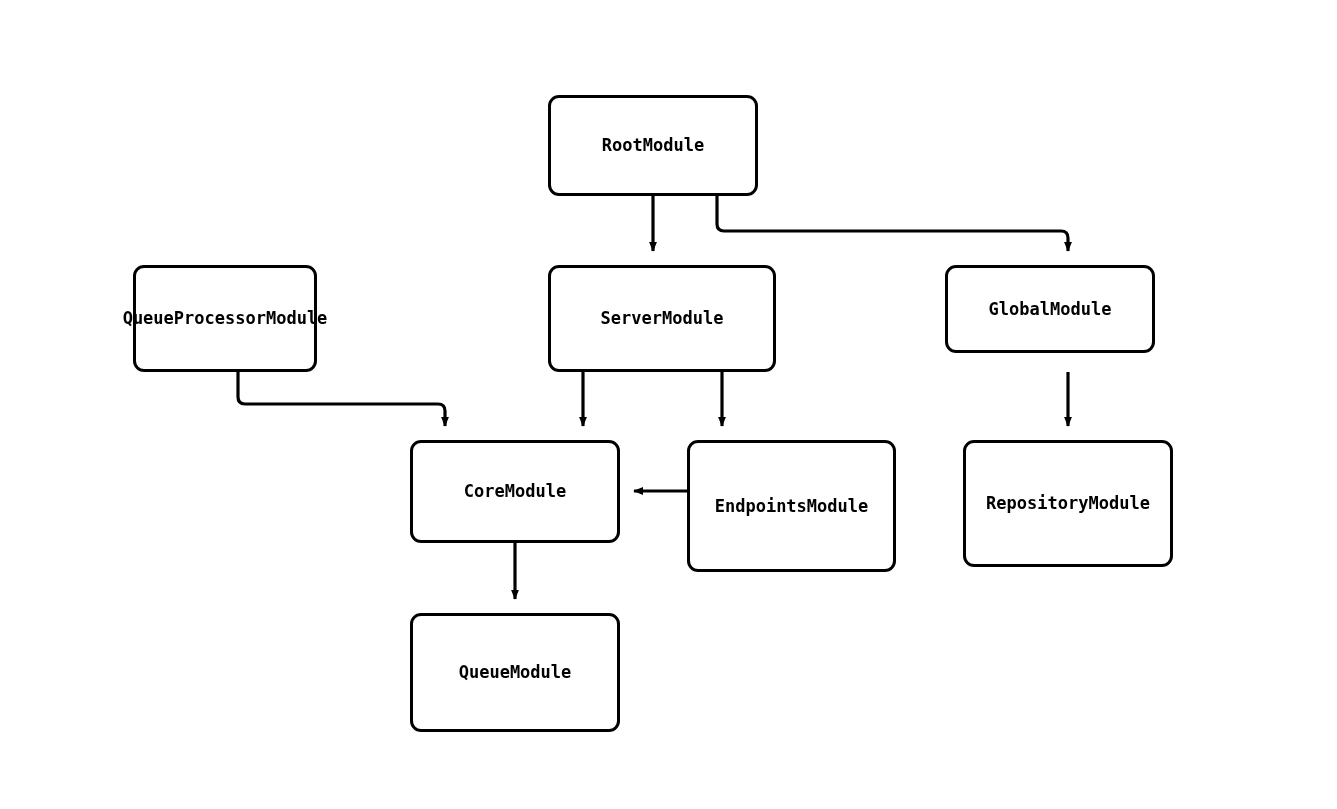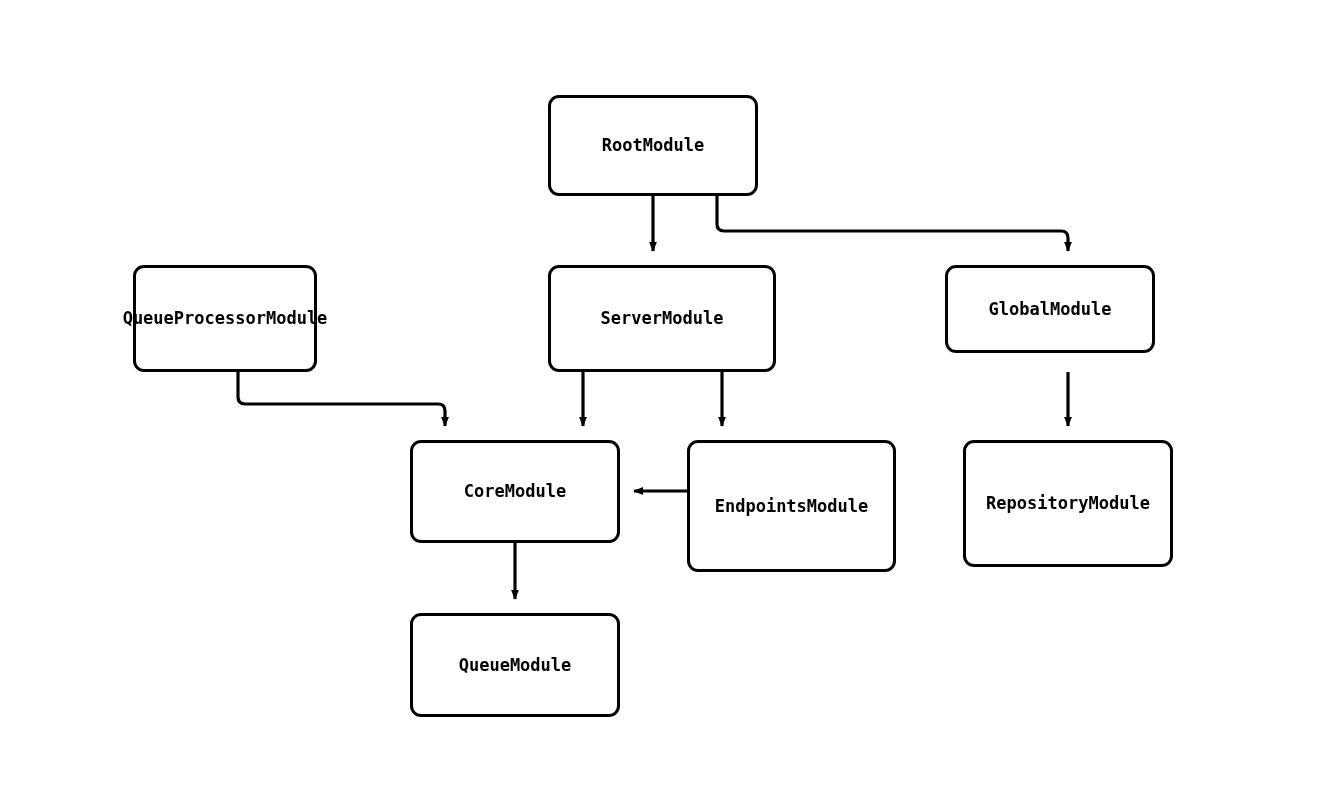--- a/index.html
+++ b/index.html
@@ -104,18 +104,18 @@
   <div class="node" style="left:687px; top:440px; width:209px; height:132px;">
     <div class="node-label">Endpoints</div>
     <div class="node-label">Module</div>
   </div>
 
   <div class="node" style="left:963px; top:440px; width:210px; height:127px;">
     <div class="node-label">Repository</div>
     <div class="node-label">Module</div>
   </div>
 
-  <div class="node" style="left:410px; top:613px; width:210px; height:104px;">
+  <div class="node" style="left:410px; top:613px; width:210px; height:119px;">
     <div class="node-label">Queue</div>
     <div class="node-label">Module</div>
   </div>
 
 </div>
 
 </body></html>

